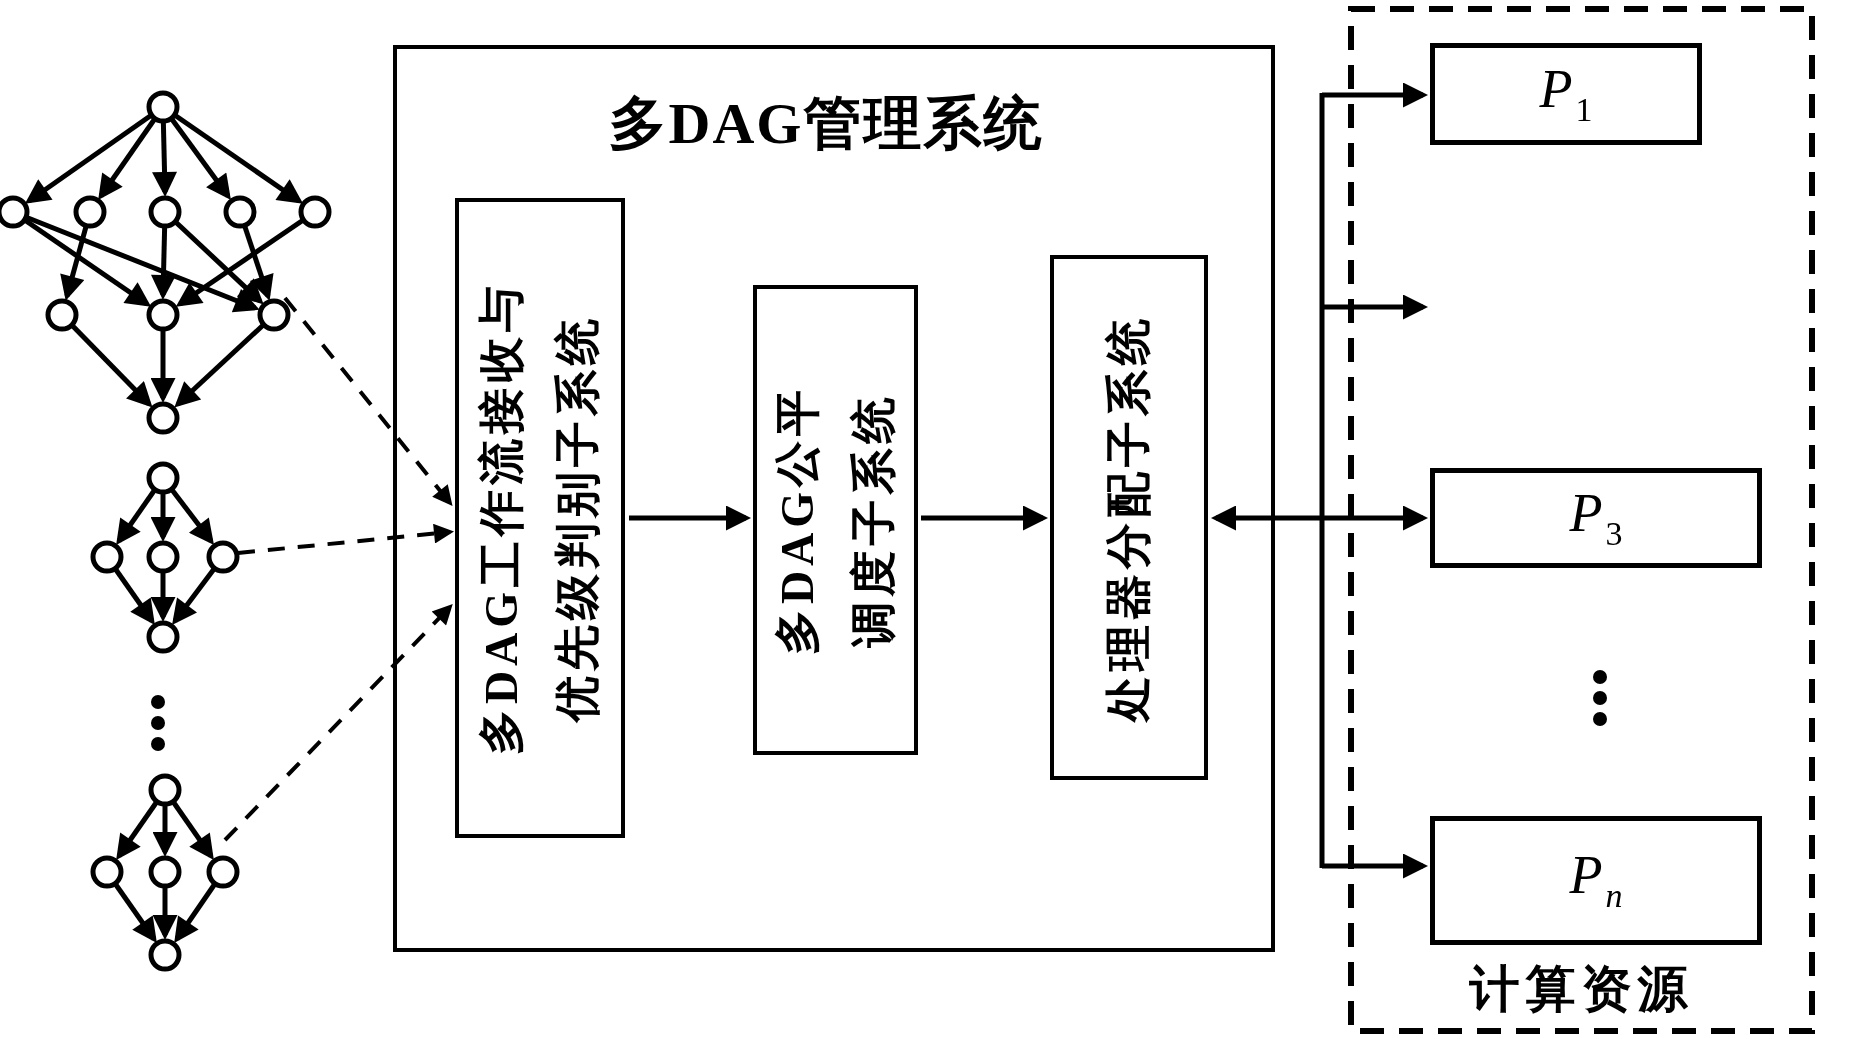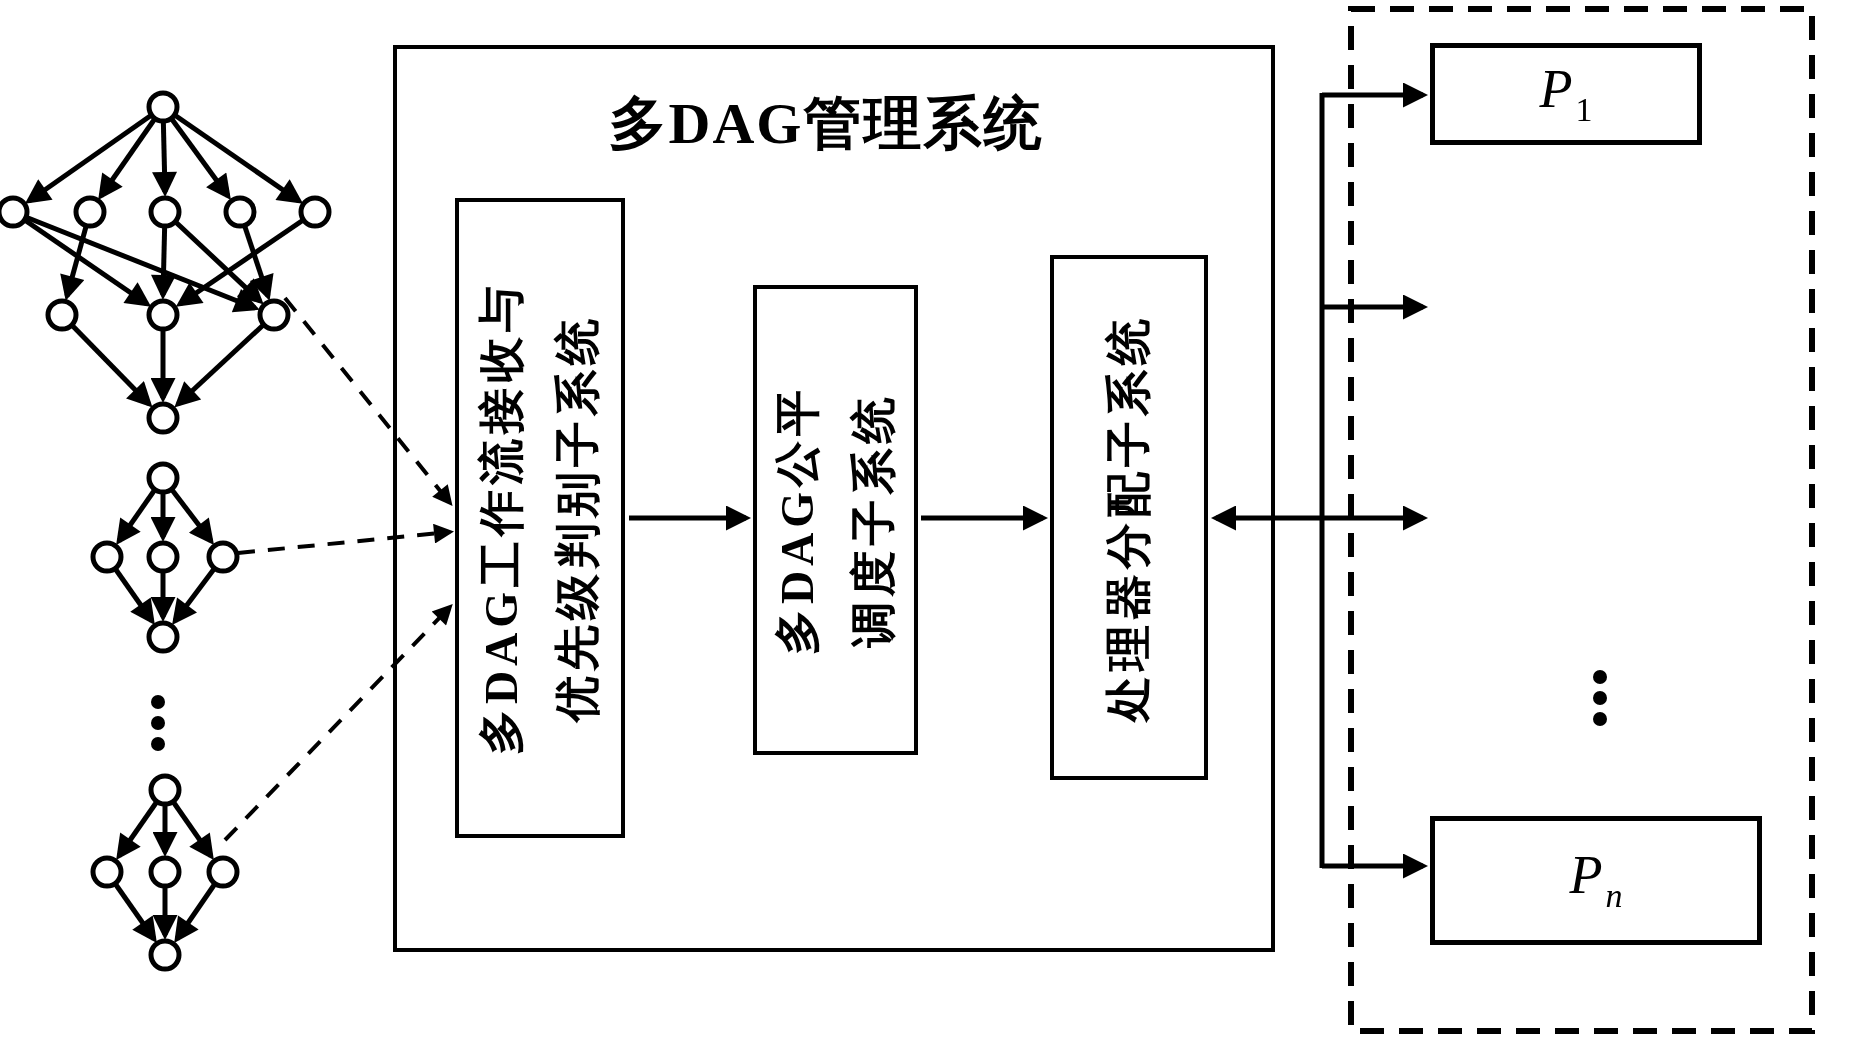--- a/index.html
+++ b/index.html
@@ -161,19 +161,23 @@
     <div class="vtext">
       <div>处理器分配子系统</div>
     </div>
   </div>
 
   <div class="box p-box" style="left:1430px;top:43px;width:272px;height:102px;">
     <span class="p-label"><span>P</span><span class="p-sub">1</span></span>
   </div>
 
 
+  <div class="box p-box" style="left:1430px;top:468px;width:332px;height:100px;">
+    <span class="p-label"><span>P</span><span class="p-sub">3</span></span>
+  </div>
 
   <div class="box p-box" style="left:1430px;top:816px;width:332px;height:129px;">
     <span class="p-label"><span>P</span><span class="p-sub it">n</span></span>
   </div>
 
+  <div class="res-label">计算资源</div>
 
 </div>
 
 </body></html>

